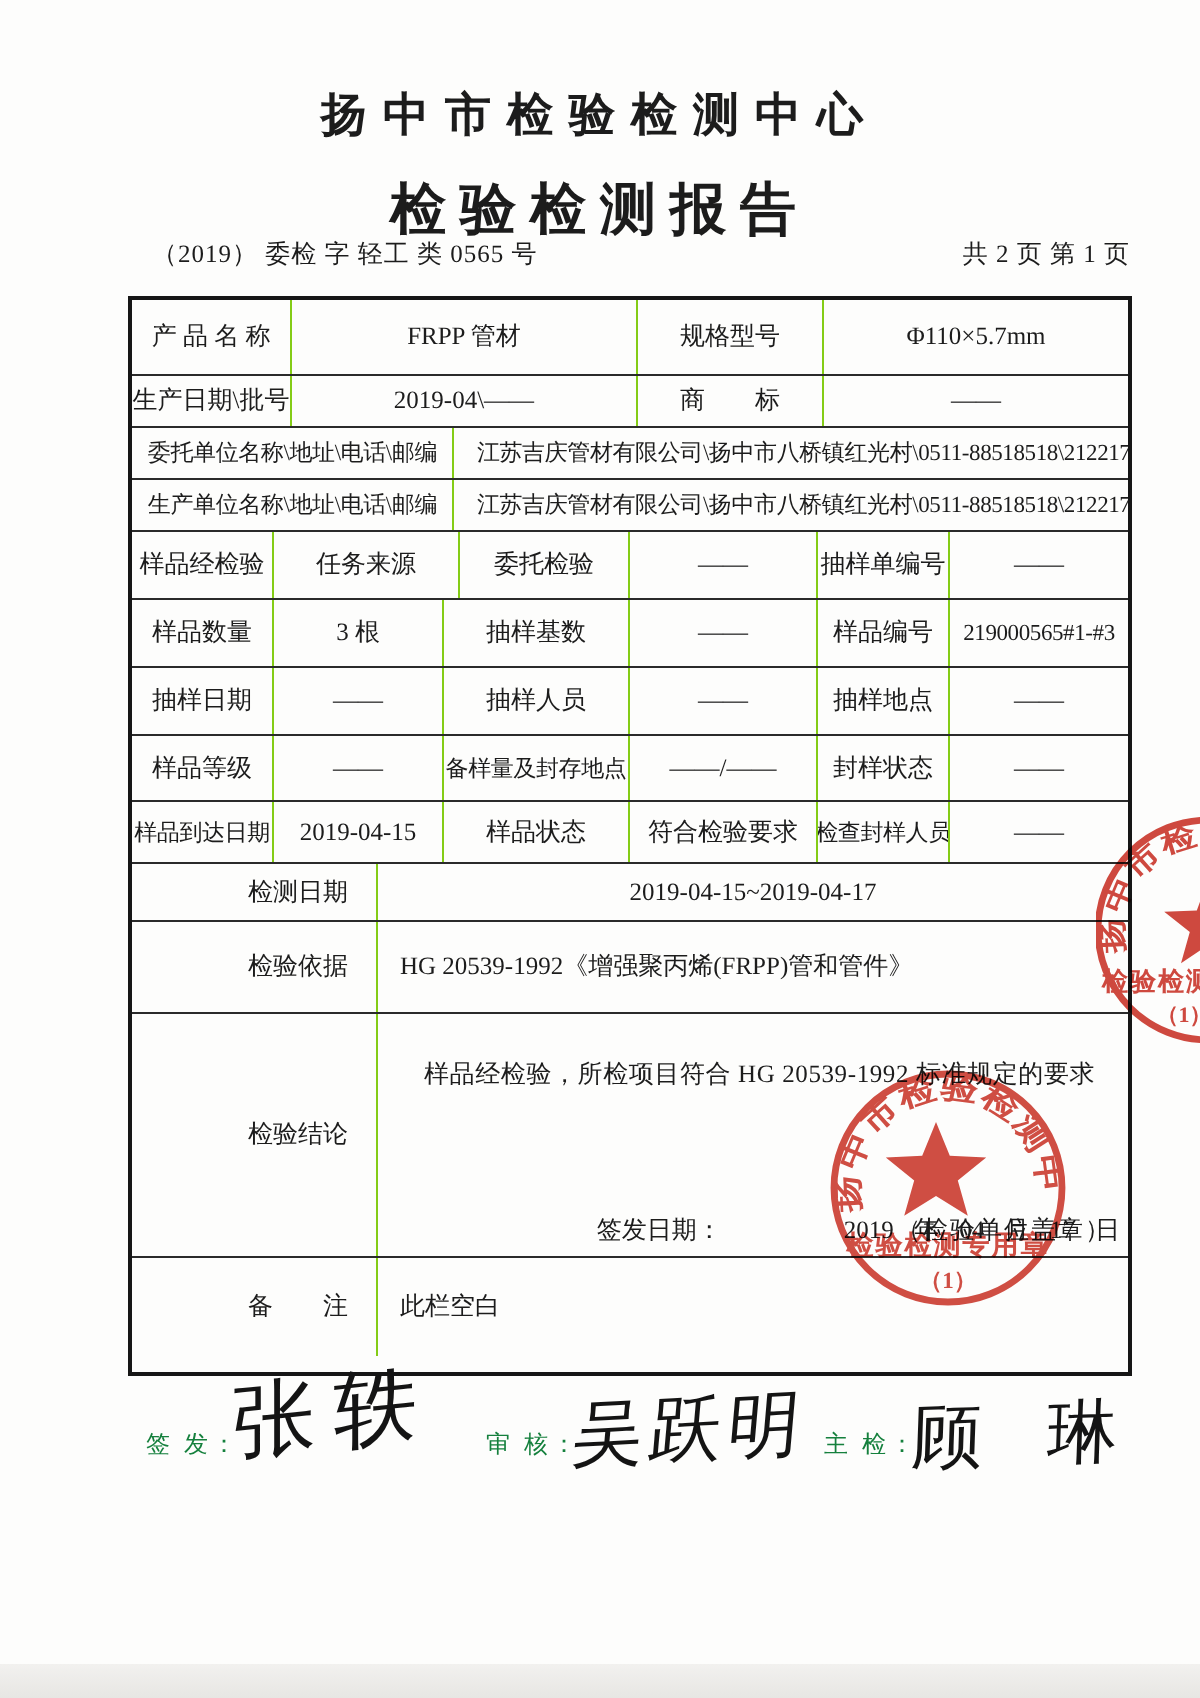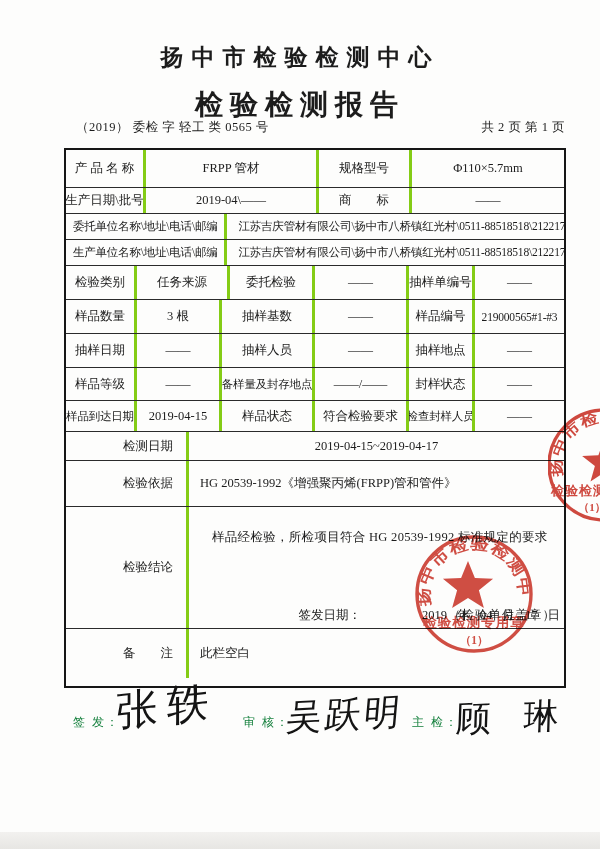--- a/index.html
+++ b/index.html
@@ -9,21 +9,21 @@
     font-family:"Liberation Serif","DejaVu Serif",serif;color:#1c1c1c;
   }
   .abs{position:absolute;}
   .org-title{top:42px;left:0;right:0;text-align:center;font-size:23px;font-weight:bold;letter-spacing:8px;white-space:nowrap;}
   .report-title{top:86px;left:0;right:0;text-align:center;font-size:28px;font-weight:bold;letter-spacing:7px;white-space:nowrap;}
   .refline{top:119px;left:76px;right:35px;display:flex;justify-content:space-between;font-size:12.5px;letter-spacing:.5px;}
   
   .tbl{left:64px;top:148px;width:502px;height:540px;border:2px solid #161616;display:flex;flex-direction:column;box-sizing:border-box;}
   .row{display:flex;border-bottom:1px solid #2b2b2b;box-sizing:border-box;flex:0 0 auto;}
   .row.last{border-bottom:none;}
-  .cell{border-right:3px solid #84cc16;box-sizing:border-box;display:flex;align-items:center;justify-content:center;
+  .cell{border-right:1px solid #84cc16;box-sizing:border-box;display:flex;align-items:center;justify-content:center;
         text-align:center;font-size:12.5px;padding:0 2px;overflow:hidden;white-space:nowrap;}
   .cell.end{border-right:none;}
   .cell.left{justify-content:flex-start;text-align:left;padding-left:11px;}
   .cell.small{font-size:11.5px;letter-spacing:-.2px;}
   .h38{height:38px;} .h26{height:26px;} .h34{height:34px;} .h33{height:33px;}
   .h31{height:31px;} .h29{height:29px;} .h46{height:46px;} .h122{height:122px;} .h49{height:49px;}
   .w80{width:80px;} .w173{width:173px;} .w93{width:93px;} .w163{width:163px;}
   .w71{width:71px;} .w85{width:85px;} .w94{width:94px;} .w66{width:66px;} .w79{width:79px;margin-left:44px;}
   .grow{flex:1 1 auto;}
   .concl-cell{position:relative;display:block;}
@@ -75,21 +75,21 @@
       <div class="cell w163 small">委托单位名称\地址\电话\邮编</div>
       <div class="cell grow end left small">江苏吉庆管材有限公司\扬中市八桥镇红光村\0511-88518518\212217</div>
     </div>
 
     <div class="row h26">
       <div class="cell w163 small">生产单位名称\地址\电话\邮编</div>
       <div class="cell grow end left small">江苏吉庆管材有限公司\扬中市八桥镇红光村\0511-88518518\212217</div>
     </div>
 
     <div class="row h34">
-      <div class="cell w71">检验类别</div>
+      <div class="cell w71">样品经检验</div>
       <div class="cell w93">任务来源</div>
       <div class="cell w85">委托检验</div>
       <div class="cell w94">——</div>
       <div class="cell w66">抽样单编号</div>
       <div class="cell grow end">——</div>
     </div>
 
     <div class="row h34">
       <div class="cell w71">样品数量</div>
       <div class="cell w85">3 根</div>

